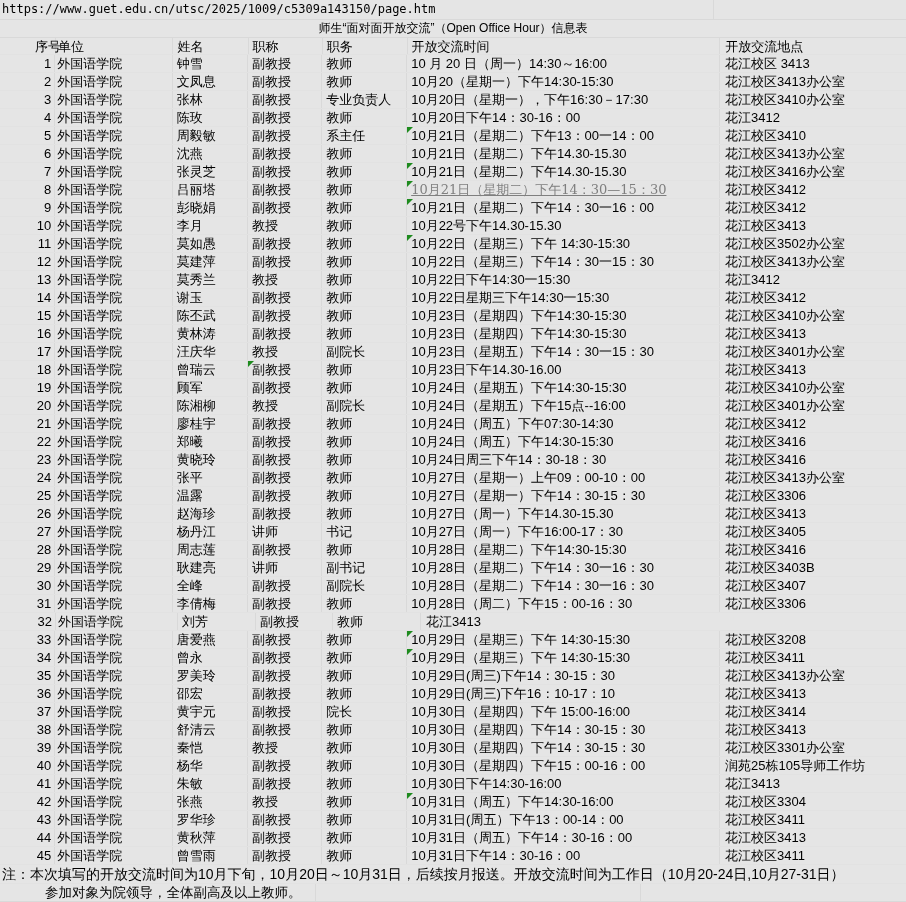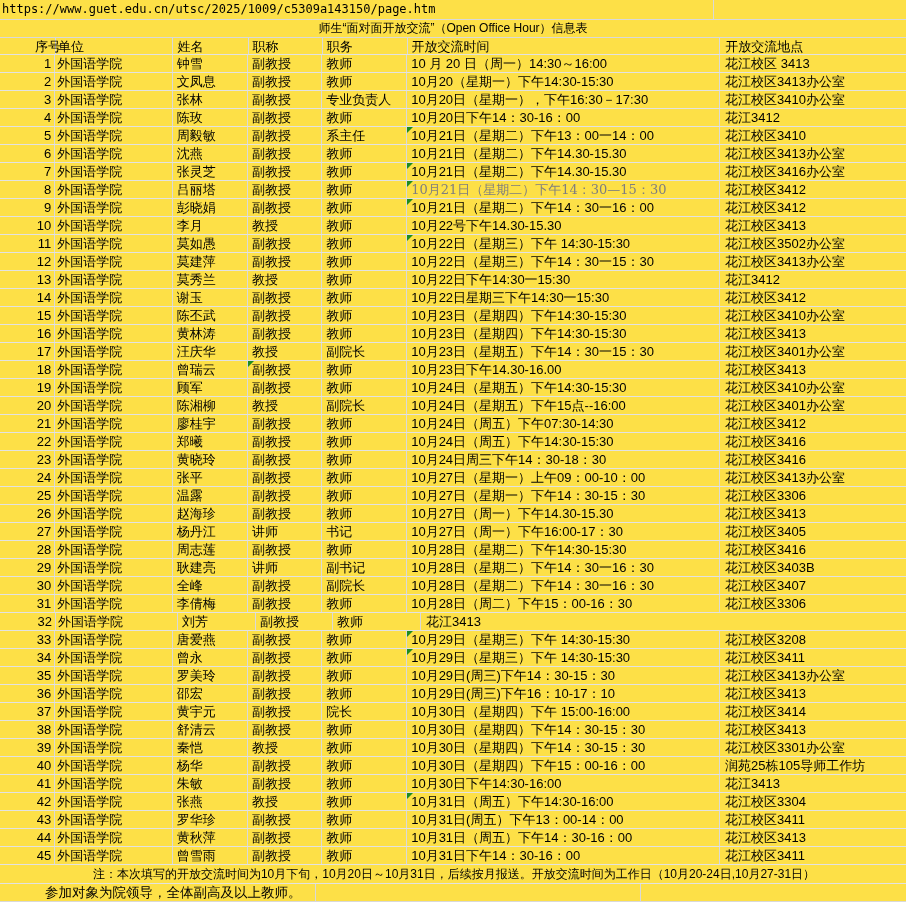--- a/index.html
+++ b/index.html
@@ -3,21 +3,21 @@
 <meta charset="utf-8">
 <style>
   :root{
     --grid:#d9d9d9;
     --grid-h:#e2e2e2;
     --tri:#1e8b1e;
     --dim:#7f7f7f;
   }
   *{margin:0;padding:0;box-sizing:border-box;}
   body{background:#fff;font-family:"Liberation Sans", sans-serif;color:#000;}
-  .page{position:relative;width:906px;height:902px;background:#fde047;overflow:hidden;}
+  .page{position:relative;width:906px;height:902px;background:#e5e5e5;overflow:hidden;}
 
   .url-row{position:relative;height:20px;line-height:19px;border-bottom:1px solid var(--grid);
     font-family:"DejaVu Sans Mono", monospace;font-size:12px;padding-left:2px;white-space:nowrap;}
   .url-row .vline{position:absolute;top:0;left:713px;width:1px;height:100%;background:var(--grid);}
 
   .title-row{height:17px;line-height:17px;text-align:center;font-size:12px;white-space:nowrap;}
 
   .tr{display:flex;height:18px;line-height:17px;border-bottom:1px solid var(--grid-h);font-size:13px;white-space:nowrap;padding-left:33px;}
   .tr.head{border-top:1px solid var(--grid);font-size:13px;}
   .td{position:relative;height:100%;border-right:1px solid var(--grid);overflow:hidden;padding-left:4px;}
@@ -26,23 +26,23 @@
   .head .c-seq{text-align:left;padding-left:2px;}
   .c-unit{width:122px;padding-left:2px;}
   .c-name{width:78px;}
   .c-title{width:77px;}
   .c-pos{width:88px;}
   .c-time{width:325px;}
   .c-loc{width:193px;padding-left:5px;}
 
   .td.tri::before{content:"";position:absolute;top:0;left:0;
     border-top:6px solid var(--tri);border-right:6px solid transparent;}
-  .td.dim{color:var(--dim);font-family:"DejaVu Serif", serif;}
-
-  .note-row1{position:relative;height:19px;line-height:19px;font-size:12px;white-space:nowrap;padding-left:2px;border-bottom:1px solid var(--grid-h);text-align:center;}
+  .td.dim{color:var(--dim);font-family:"DejaVu Serif", serif;text-decoration:underline;}
+
+  .note-row1{position:relative;height:19px;line-height:19px;font-size:14px;white-space:nowrap;padding-left:2px;border-bottom:1px solid var(--grid-h);}
   .note-row2{position:relative;display:flex;height:18px;line-height:17px;font-size:13.5px;white-space:nowrap;border-bottom:1px solid var(--grid);}
   .note-row2 .n-a{width:316px;padding-left:45px;border-right:1px solid var(--grid);overflow:visible;}
   .note-row2 .n-b{width:325px;border-right:1px solid var(--grid);}
   .note-row2 .n-c{width:193px;}
 </style>
 </head>
 <body>
 
 <div class="page">
 

